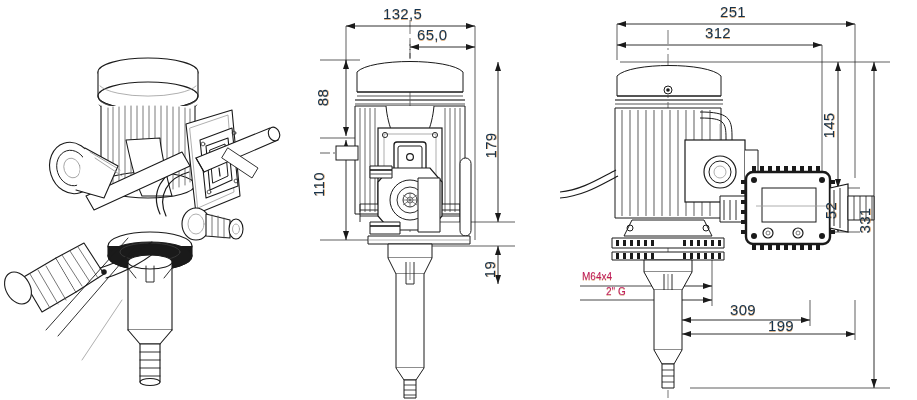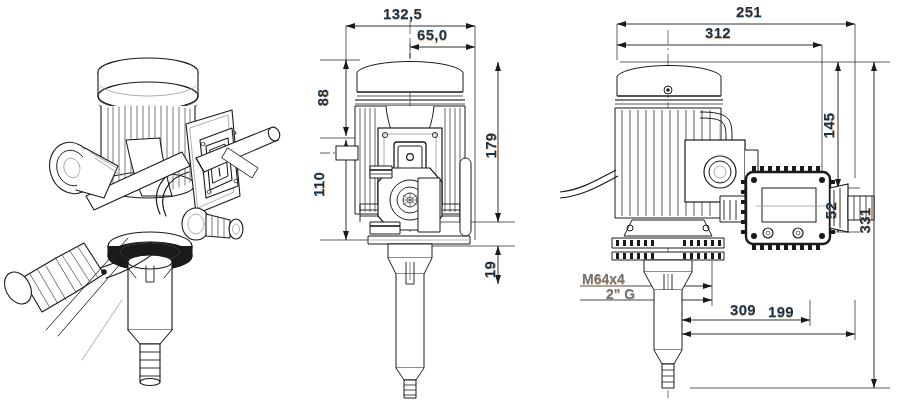--- a/index.html
+++ b/index.html
@@ -1,35 +1,35 @@
 <!DOCTYPE html>
 <html><head>
 <meta charset="utf-8">
 <style>
   html,body{margin:0;padding:0;background:#ffffff;}
   body{width:917px;height:400px;overflow:hidden;font-family:"Liberation Sans",sans-serif;}
-  #root{position:relative;width:917px;height:400px;background:#fff;font-weight:bold;}
+  #root{position:relative;width:917px;height:400px;background:#fff;}
   .view{position:absolute;}
   .dimtext{
     position:absolute;
     color:#16334d;
     font-family:"Liberation Sans",sans-serif;
     font-size:15px;
     letter-spacing:0.3px;
     white-space:nowrap;
     line-height:1;
     text-shadow:0 1px 0 rgba(196,118,38,0.55);
   }
   .dimtext.vert{transform-origin:50% 50%;}
   .rot90{transform:rotate(-90deg);}
   .lbl{
     position:absolute;
-    color:#737373;
+    color:#be185d;
     font-family:"Liberation Sans",sans-serif;
-    font-size:14px;
+    font-size:10px;
     white-space:nowrap;
     line-height:1;
     text-shadow:0 1px 0 rgba(196,118,38,0.45);
   }
   svg{display:block;}
 </style>
 </head>
 <body>
 
 <div id="root">
@@ -514,24 +514,24 @@
 
         <path d="M102,364 L102,388 L114,388 L114,364 Z" fill="#fff" stroke="#1a1a1a"></path>
         <g stroke="#1a1a1a" stroke-width="0.8">
           <path d="M102,370 L114,370"></path>
             <path d="M102,376 L114,376"></path>
             <path d="M102,382 L114,382"></path>
         </g>
       </g>
     </svg>
 
-    <div class="dimtext" style="left:176px;top:4px;">251</div>
+    <div class="dimtext" style="left:160px;top:4px;">251</div>
     <div class="dimtext" style="left:145px;top:25px;">312</div>
     <div class="dimtext vert rot90" style="left:256px;top:118px;">145</div>
     <div class="dimtext vert rot90" style="left:262px;top:203px;">52</div>
     <div class="dimtext vert rot90" style="left:292px;top:213px;">331</div>
     <div class="lbl" style="left:22px;top:272px;">M64x4</div>
     <div class="lbl" style="left:46px;top:287px;">2" G</div>
     <div class="dimtext" style="left:170px;top:302px;">309</div>
-    <div class="dimtext" style="left:208px;top:304px;">199</div>
+    <div class="dimtext" style="left:208px;top:318px;">199</div>
   </div>
 
 </div>
 
 </body></html>

